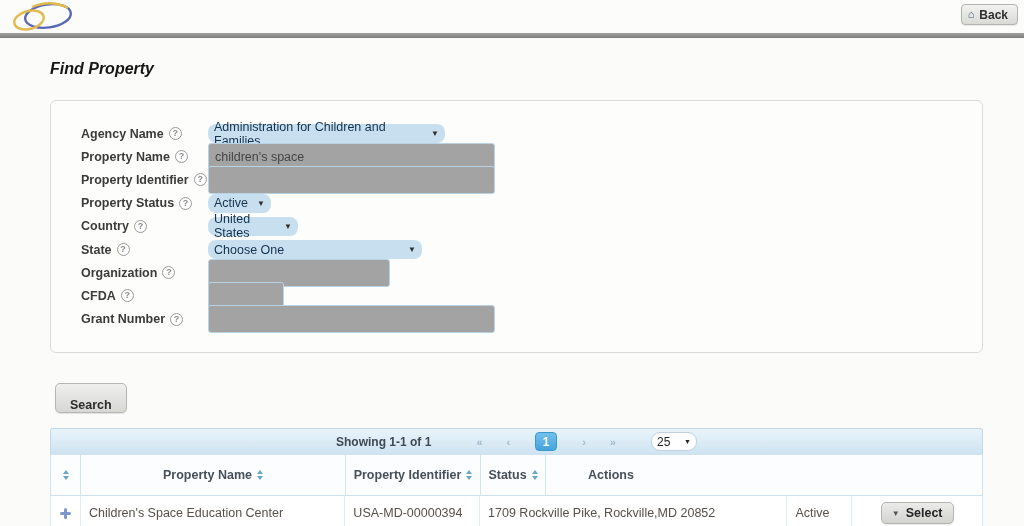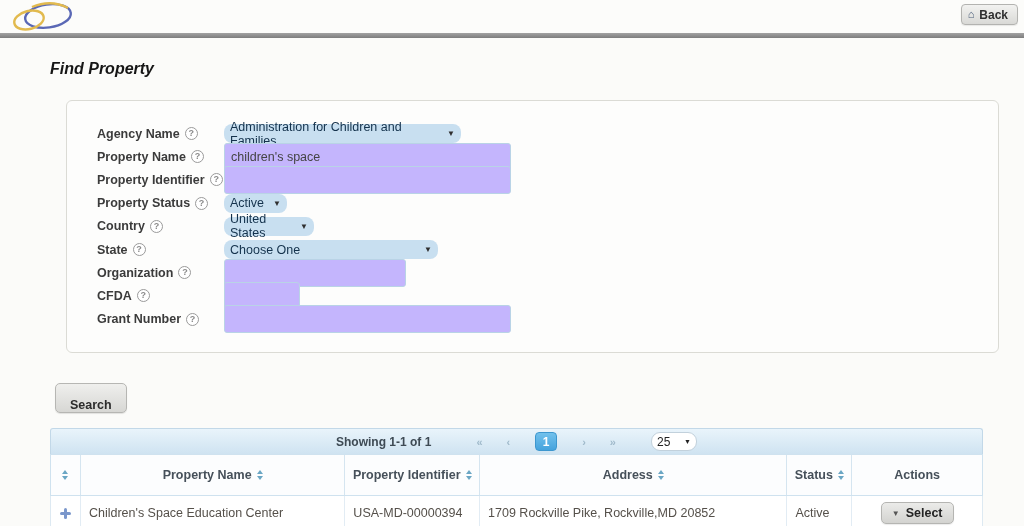--- a/index.html
+++ b/index.html
@@ -27,38 +27,37 @@
     background:linear-gradient(#a3a3a3,#7d7d7d); }
 
   
   .page-title { position:absolute; left:50px; top:60px; font-size:16px; font-weight:bold; color:#161616;font-style:italic; }
 
   
   .panel {
     position:absolute; left:50px; top:100px; width:933px; height:253px;
     background:#fdfdfc; border:1px solid #dbdbd5; border-radius:6px;
     padding:21px 0 0 30px;
-    margin-left:16px;
   }
   .form-row { display:flex; align-items:center; height:23.2px; }
   .form-label { width:127px; display:flex; align-items:center; gap:5px;
     font-size:12.5px; font-weight:bold; color:#3b3b3b; flex-shrink:0; }
   .help {
     width:13px; height:13px; border:1px solid #9a9a9a; border-radius:50%;
     font-size:9px; font-weight:bold; color:#8a8a8a; line-height:11px; text-align:center;
     display:inline-block; cursor:pointer; flex-shrink:0; background:#fff;
   }
   .pill {
     height:19px; background:#c8dff0; border-radius:8px; padding:0 6px;
     display:inline-flex; align-items:center; justify-content:space-between; gap:8px;
     font-size:12.5px; color:#14324c; cursor:pointer;
   }
   .pill .caret { font-size:8px; color:#2f2f2f; }
   .text-input {
-    height:28px; background:#c4b5fd; border:1px solid #b9d3e6; border-radius:3px;
+    height:28px; background:#a3a3a3; border:1px solid #b9d3e6; border-radius:3px;
     padding:0 6px; font-size:12.5px; color:#444; outline:none;
     font-family:"Liberation Sans", sans-serif;
   }
 
   
   .search-btn {
     position:absolute; left:55px; top:383px; height:22px; padding:14px 14px;
     background:linear-gradient(#efefed,#d7d7d4);
     border:1px solid #b6b6b3; border-radius:5px;
     font-size:12.5px; font-weight:bold; color:#2c2c2c; cursor:pointer;
@@ -268,27 +267,20 @@
           <i class="dn"></i>
         </span>
     </div>
     <div class="th c2">
       <span>Property Identifier</span>
       <span class="sort-ico">
           <i class="up"></i>
           <i class="dn"></i>
         </span>
     </div>
-    <div class="th c3">
-      <span>Address</span>
-      <span class="sort-ico">
-          <i class="up"></i>
-          <i class="dn"></i>
-        </span>
-    </div>
     <div class="th c4">
       <span>Status</span>
       <span class="sort-ico">
           <i class="up"></i>
           <i class="dn"></i>
         </span>
     </div>
     <div class="th c5">
       <span>Actions</span>
     </div>

